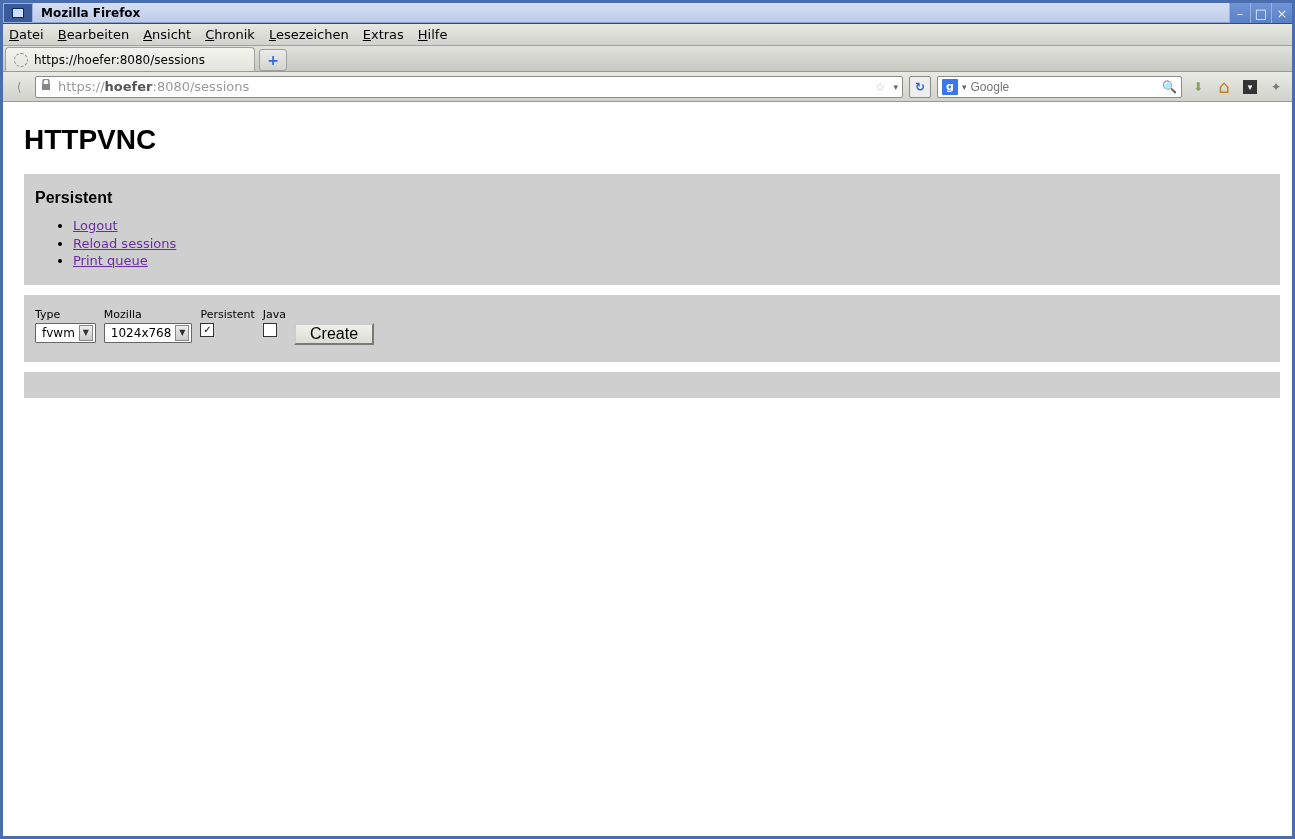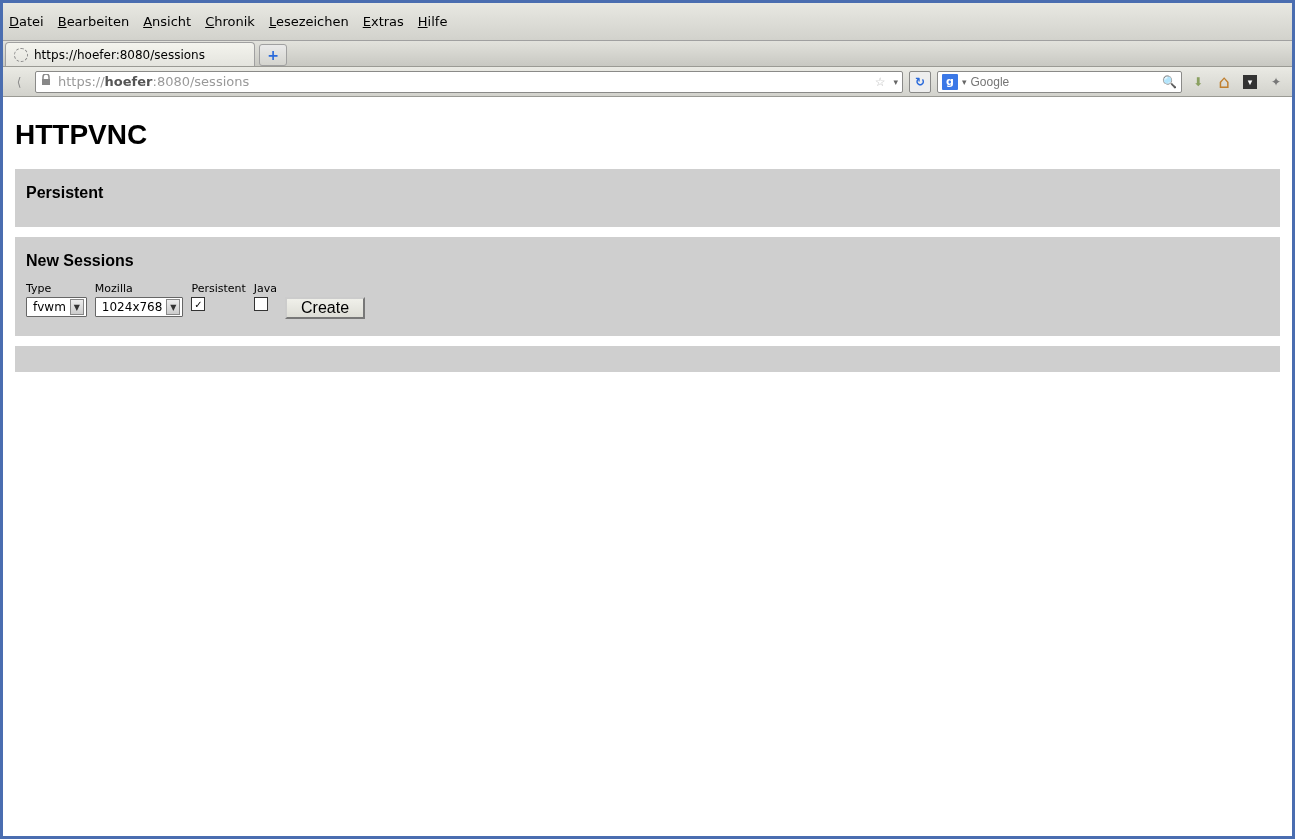--- a/index.html
+++ b/index.html
@@ -7,21 +7,21 @@
 
 
 .win-outer { border: 3px solid #4a6db0; width: 1295px; height: 839px; background: #fff; }
 .titlebar { height: 21px; background: linear-gradient(#6f94d6, #5a7fc6); display: flex; align-items: stretch; border-bottom: 1px solid #2a4a8a; }
 .titlebar .app-icon { width: 30px; background: #3a5a9a; border: 1px solid #9ab0e0; display:flex; align-items:center; justify-content:center; }
 .titlebar .app-icon .glyph { width:12px; height:10px; background:#cfe0ff; border:1px solid #0a2a6a; }
 .titlebar .title { flex: 1; background: linear-gradient(#d5dff2,#bcccea); color: #000; font-weight: bold; font-size: 12px; padding: 3px 8px; border-bottom: 1px solid #8aa0d0; }
 .titlebar .wbtn { width: 21px; background: linear-gradient(#6f94d6,#5a7fc6); border-left: 1px solid #9ab0e0; color:#e8f0ff; display:flex; align-items:center; justify-content:center; font-size:13px; }
 
 
-.menubar { height: 38px; background: linear-gradient(#e8e8e2,#d2d2cc); border-bottom: 1px solid #a0a0a0; display:flex; align-items:center; padding: 0 6px; gap: 14px; font-size: 13px; color:#000; }
+.menubar { height: 22px; background: linear-gradient(#e8e8e2,#d2d2cc); border-bottom: 1px solid #a0a0a0; display:flex; align-items:center; padding: 0 6px; gap: 14px; font-size: 13px; color:#000; }
 .menubar span { cursor: default; }
 .menubar span u { text-decoration: underline; }
 
 
 .tabstrip { height: 26px; background: linear-gradient(#e2e2dc,#c8c8c2); border-bottom: 1px solid #9a9a94; display:flex; align-items:flex-end; padding-left: 2px; }
 .tab { height: 24px; min-width: 250px; background: linear-gradient(#f4f4ee,#e4e4de); border: 1px solid #a0a0a0; border-bottom: none; border-radius: 4px 4px 0 0; display:flex; align-items:center; padding: 0 8px; gap: 6px; font-size: 12px; cursor:pointer; }
 .tab .favicon { width: 14px; height: 14px; border: 1px dashed #888; border-radius: 50%; }
 .newtab { width: 28px; height: 22px; margin-left: 4px; background: linear-gradient(#eaeaea,#d4d4ce); border: 1px solid #a0a0a0; border-radius: 3px; display:flex; align-items:center; justify-content:center; color:#2a6adb; font-weight:bold; font-size:14px; cursor:pointer; }
 
 
@@ -35,40 +35,49 @@
 .urlbox .dd { color:#666; font-size:9px; margin-left:2px; }
 .reload { width:22px; height:22px; border:1px solid #8a8a88; border-radius:2px; background:#eee; display:flex; align-items:center; justify-content:center; }
 .searchbox { width: 245px; height:22px; background:#fff; border:1px solid #8a8a88; border-radius:2px; display:flex; align-items:center; padding: 0 4px; gap:4px; }
 .searchbox .g { width:16px; height:16px; background:#3b78e7; color:#fff; font-size:11px; font-weight:bold; display:flex; align-items:center; justify-content:center; border-radius:1px; }
 .searchbox .dd2 { color:#666; font-size:9px; }
 .searchbox input { border:none; outline:none; flex:1; font-size:12px; color:#0f172a; background:transparent; }
 .searchbox .mag { color:#999; }
 .tbtn { width:20px; height:20px; display:flex; align-items:center; justify-content:center; color:#555; }
 
 
-.page { padding: 12px 12px 0 12px; }
+.page { padding: 12px 12px 0 21px; }
 h1.pagetitle { font-size: 28px; font-weight: bold; margin: 10px 0 18px 0; font-family: Arial, sans-serif; color:#000; }
 .panel { background:#cfcfcf; border:1px solid #cfcfcf; padding: 10px 8px 14px 8px; margin-bottom: 10px; }
 .panel h2 { font-size: 16px; font-weight: bold; margin: 4px 0 10px 2px; font-family: Arial, sans-serif; color:#000; }
 .panel ul { margin-left: 40px; }
 .panel ul li { font-size: 13px; line-height: 1.35; }
 a.vlink { color:#6a2aa8; text-decoration: underline; }
 .form-row { display:flex; align-items:flex-start; gap: 8px; padding: 2px 2px; font-size:11px; }
 .form-group { display:flex; flex-direction:column; align-items:flex-start; gap:2px; }
 .form-group label { font-size:11px; color:#000; }
 .sel { height:20px; background:#fff; border:1px solid #666; border-radius:1px; display:flex; align-items:center; padding: 0 2px 0 6px; font-size:12px; cursor:pointer; }
 .sel .arrow { width:14px; height:16px; margin-left:4px; background:linear-gradient(#eee,#ccc); border:1px solid #888; display:flex; align-items:center; justify-content:center; font-size:8px; color:#333; }
 .chk { width:14px; height:14px; border:1px solid #333; background:#fff; display:inline-flex; align-items:center; justify-content:center; font-size:10px; cursor:pointer; }
 .btn { height:22px; padding: 0 14px; background:linear-gradient(#f0f0ea,#ddddd6); border:2px outset #ccc; font-size:16px; cursor:pointer; }
 .bracket { color:#000; }
 </style>
 </head>
 <body>
 
 <div class="win-outer">
+  <div class="titlebar">
+    <div class="app-icon">
+        <div class="glyph"></div>
+      </div>
+    <div class="title">Mozilla Firefox</div>
+    <div class="wbtn">–</div>
+    <div class="wbtn">□</div>
+    <div class="wbtn">×</div>
+  </div>
 
   <div class="menubar">
     <span><u>D</u><span></span>atei</span>
     <span><u>B</u>earbeiten</span>
     <span><u>A</u>nsicht</span>
     <span><u>C</u>hronik</span>
     <span><u>L</u>esezeichen</span>
     <span><u>E</u>xtras</span>
     <span><u>H</u>ilfe</span>
   </div>
@@ -111,24 +120,28 @@
       <span style="width:14px;height:14px;background:#333;color:#fff;display:flex;align-items:center;justify-content:center;font-size:9px">▾</span>
     </div>
     <div class="tbtn" style="color:#777">✦</div>
   </div>
 
   <div class="page">
     <h1 class="pagetitle">HTTPVNC</h1>
 
     <div class="panel">
       <h2>Persistent</h2>
+      <ul>
+        <li><a class="vlink" href="#">Logout</a></li>
+        <li><a class="vlink" href="#">Reload sessions</a></li>
+        <li><a class="vlink" href="#">Print queue</a></li>
+      </ul>
     </div>
 
     <div class="panel">
-      <h2>New Sessions</h2>
       <div class="form-row">
         <div class="form-group">
           <label>Type</label>
           <div class="sel">
             <span>fvwm</span>
             <span class="arrow">▼</span>
           </div>
         </div>
         <div class="form-group">
           <label>Mozilla</label>

